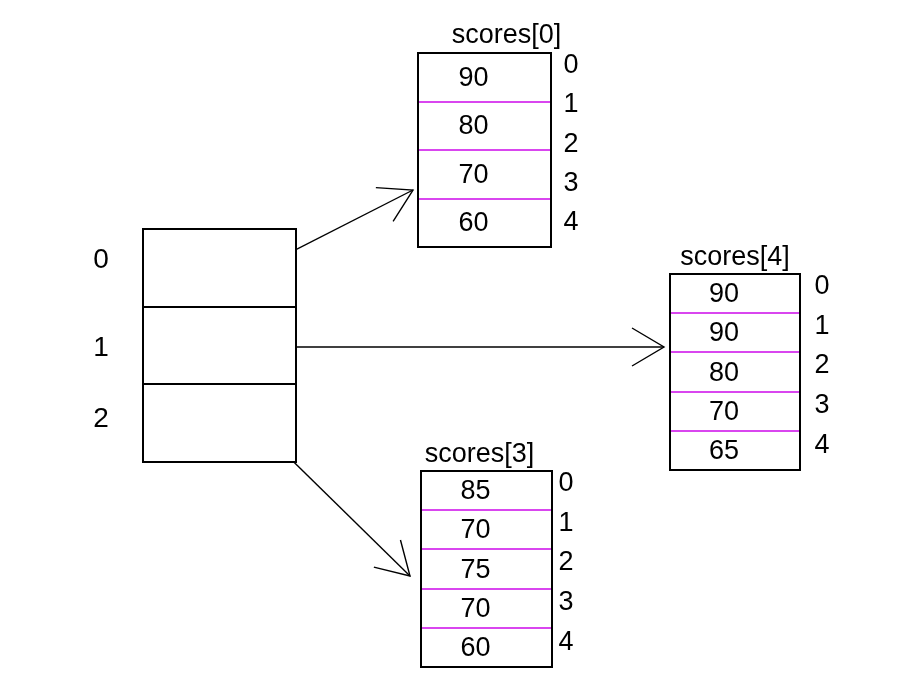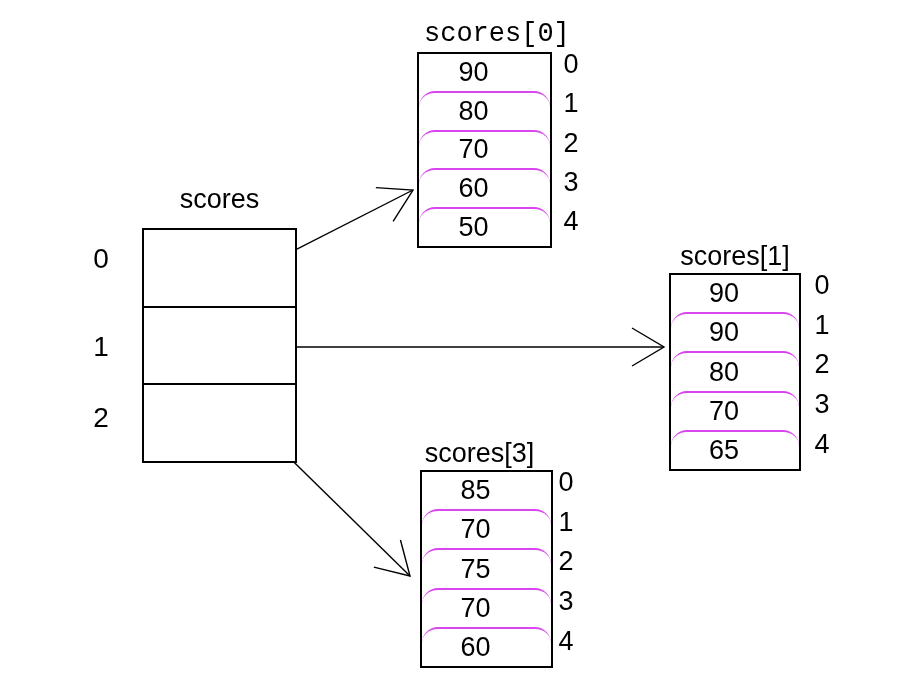--- a/index.html
+++ b/index.html
@@ -49,21 +49,20 @@
     display: flex;
     flex-direction: column;
     background: #fff;
   }
   .array-table .cell {
     flex: 1;
     display: flex;
     align-items: center;
     justify-content: center;
     font-size: 27px;
-    border-radius: 16px;
   }
   .array-table .cell + .cell { border-top: 2px solid #d946ef; }
   .array-table .cell span { transform: translateX(-11px); }
 
   .index-col {
     display: flex;
     flex-direction: column;
   }
   .index-col .idx {
     flex: 1;
@@ -92,59 +91,55 @@
     <defs>
       <marker id="openArrow" markerUnits="userSpaceOnUse" markerWidth="36" markerHeight="42" viewBox="0 0 36 42" refX="34" refY="21" orient="auto">
         <path d="M2,2 L34,21 L2,40" fill="none" stroke="#000" stroke-width="1.4"></path>
       </marker>
     </defs>
     <line x1="252" y1="272" x2="413" y2="190" stroke="#000" stroke-width="1.4" marker-end="url(#openArrow)"></line>
     <line x1="252" y1="347" x2="664" y2="347" stroke="#000" stroke-width="1.4" marker-end="url(#openArrow)"></line>
     <line x1="252" y1="421" x2="410" y2="576" stroke="#000" stroke-width="1.4" marker-end="url(#openArrow)"></line>
   </svg>
 
-  <div class="abs array-title" style="left:142px; top:184px; width:155px;">scores</div>
 
   <div class="abs outer-box" style="left:142px; top:228px; width:155px; height:235px;">
     <div class="pcell"></div>
     <div class="pcell"></div>
     <div class="pcell"></div>
   </div>
 
   <div class="abs outer-index" style="left:86px; top:241px; width:30px; height:36px;">0</div>
   <div class="abs outer-index" style="left:86px; top:329px; width:30px; height:36px;">1</div>
   <div class="abs outer-index" style="left:86px; top:400px; width:30px; height:36px;">2</div>
 
-  <div class="abs array-title" style="left:424px; top:19px; width:135px;font-family:Liberation Mono, monospace;">scores[0]</div>
+  <div class="abs array-title" style="left:439px; top:19px; width:135px;">scores[0]</div>
   <div class="abs array-table" style="left:417px; top:52px; width:135px; height:196px;">
     <div class="cell">
         <span>90</span>
       </div>
     <div class="cell">
         <span>80</span>
       </div>
     <div class="cell">
         <span>70</span>
       </div>
     <div class="cell">
         <span>60</span>
       </div>
-    <div class="cell">
-        <span>50</span>
-      </div>
   </div>
   <div class="abs index-col" style="left:556px; top:52px; width:30px; height:196px;">
     <div class="idx">0</div>
     <div class="idx">1</div>
     <div class="idx">2</div>
     <div class="idx">3</div>
     <div class="idx">4</div>
   </div>
 
-  <div class="abs array-title" style="left:669px; top:241px; width:132px;">scores[1]</div>
+  <div class="abs array-title" style="left:669px; top:241px; width:132px;">scores[4]</div>
   <div class="abs array-table" style="left:669px; top:273px; width:132px; height:198px;">
     <div class="cell">
         <span>90</span>
       </div>
     <div class="cell">
         <span>90</span>
       </div>
     <div class="cell">
         <span>80</span>
       </div>

